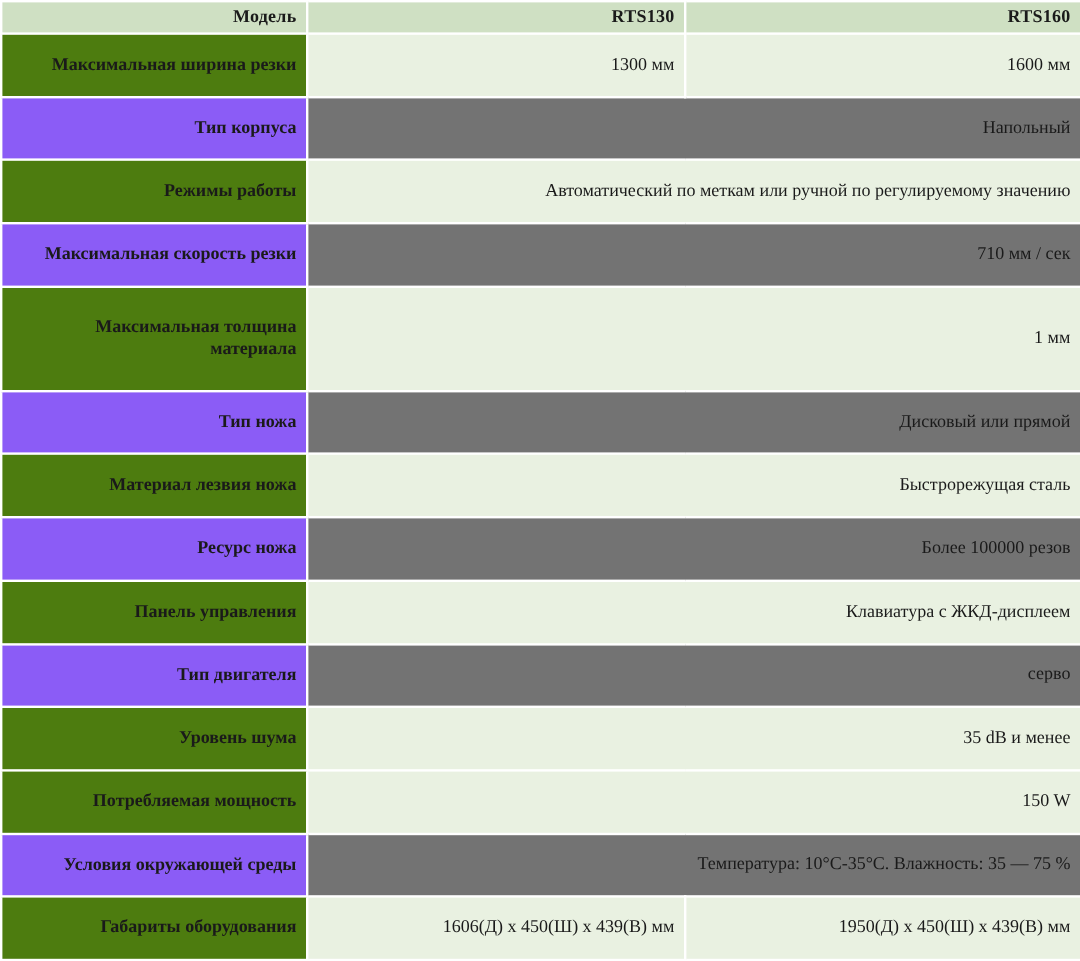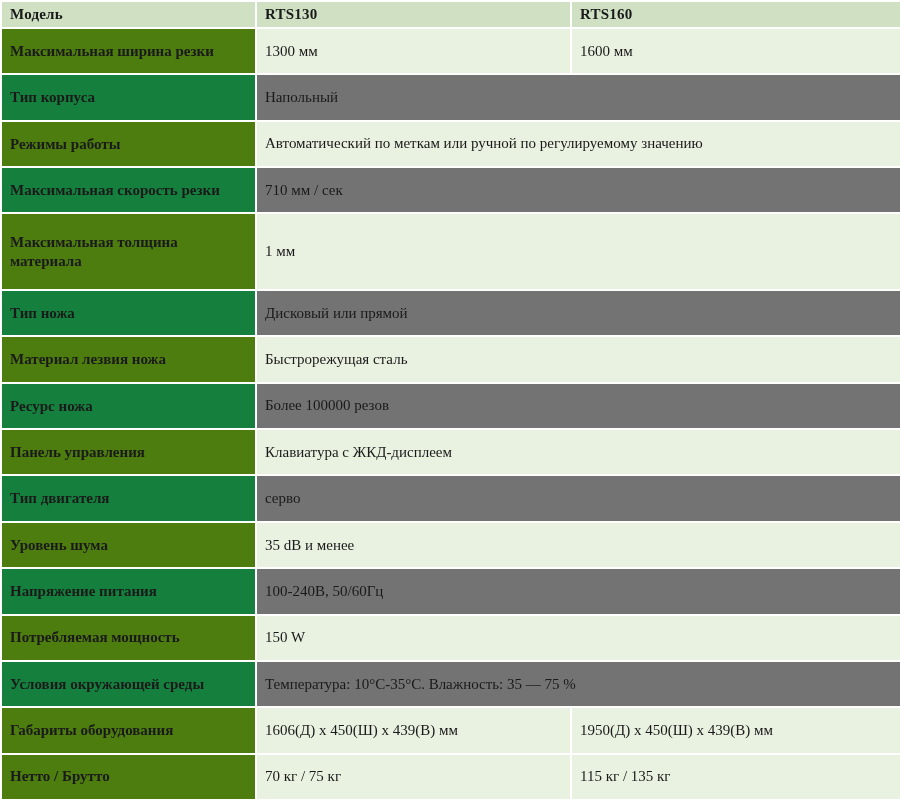--- a/index.html
+++ b/index.html
@@ -19,34 +19,34 @@
     table-layout: fixed;
     width: 900px;
     height: 801px;
   }
   .spec-table col.c-label { width: 255px; }
   .spec-table col.c-a { width: 315px; }
   .spec-table col.c-b { width: 330px; }
 
   .spec-table td, .spec-table th {
     border: 2px solid #ffffff;
-    text-align: left;
+    text-align: right;
     vertical-align: middle;
     font-size: 15px;
     padding: 4px 8px;
     box-sizing: border-box;
   }
   .head-cell {
     background: #cfe0c3;
     font-weight: bold;
     font-size: 19px;
     letter-spacing: 0.2px;
   }
   .label-cell {
-    background: #15803d;
+    background: #8b5cf6;
     font-weight: bold;
     font-size: 14.5px;
     line-height: 1.25;
   }
   .value-cell {
     background: #ffffff;
     font-size: 15px;
     margin-top: 44px;
   }
   .row-tint .label-cell {
@@ -114,36 +114,27 @@
         <td class="value-cell" colspan="2">Клавиатура с ЖКД-дисплеем</td>
       </tr>
       <tr class="row-plain">
         <td class="label-cell">Тип двигателя</td>
         <td class="value-cell" colspan="2">серво</td>
       </tr>
       <tr class="row-tint">
         <td class="label-cell">Уровень шума</td>
         <td class="value-cell" colspan="2">35 dB  и менее</td>
       </tr>
-      <tr class="row-plain">
-        <td class="label-cell">Напряжение питания</td>
-        <td class="value-cell" colspan="2">100-240В, 50/60Гц</td>
-      </tr>
       <tr class="row-tint">
         <td class="label-cell">Потребляемая мощность</td>
         <td class="value-cell" colspan="2">150 W</td>
       </tr>
       <tr class="row-plain">
         <td class="label-cell">Условия окружающей среды</td>
         <td class="value-cell" colspan="2">Температура: 10°С-35°С. Влажность: 35 — 75 %</td>
       </tr>
       <tr class="row-tint">
         <td class="label-cell">Габариты оборудования</td>
         <td class="value-cell">1606(Д) x 450(Ш) x 439(В) мм</td>
         <td class="value-cell">1950(Д) x 450(Ш) x 439(В) мм</td>
       </tr>
-      <tr class="row-tint">
-        <td class="label-cell">Нетто / Брутто</td>
-        <td class="value-cell">70 кг / 75 кг</td>
-        <td class="value-cell">115 кг / 135 кг</td>
-      </tr>
     </tbody>
 </table>
 
 </body></html>

